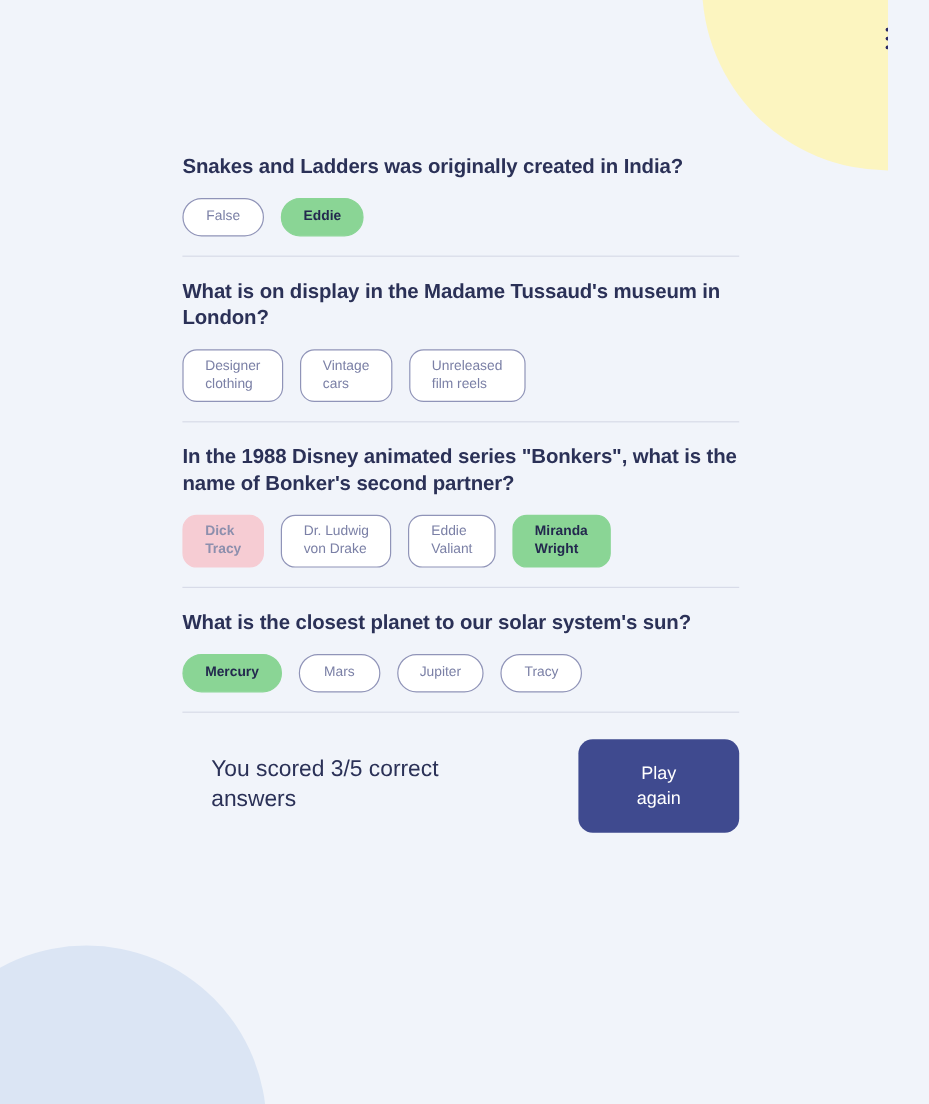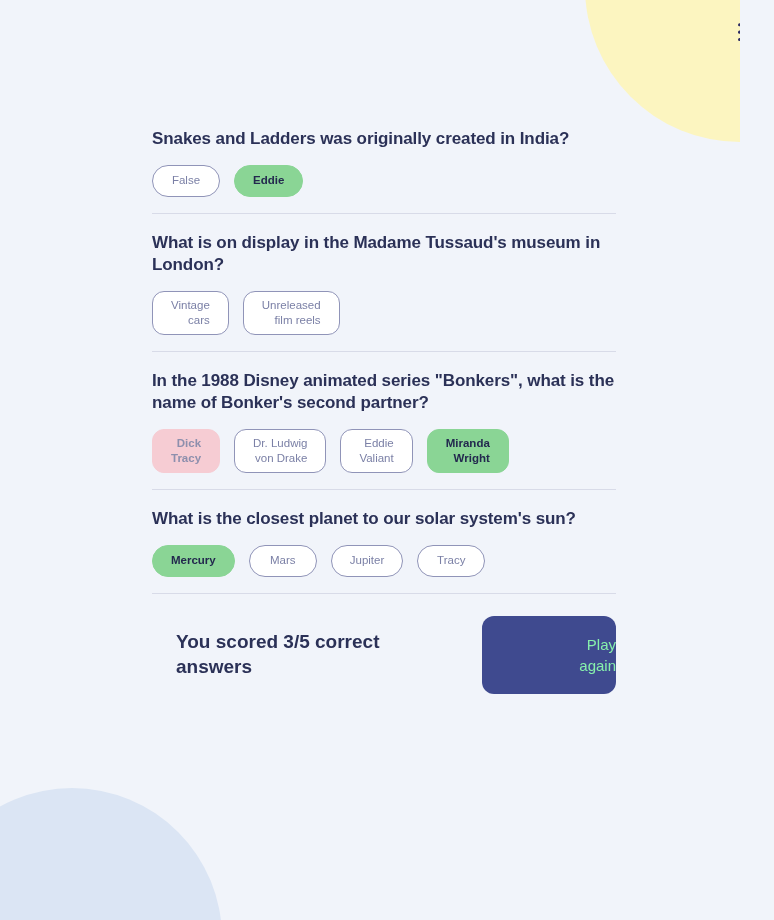--- a/index.html
+++ b/index.html
@@ -57,21 +57,21 @@
     flex-wrap: wrap;
     gap: 14px;
   }
   .answer {
     border-radius: 20px;
     min-height: 32px;
     padding: 6px 18px;
     display: flex;
     align-items: center;
     justify-content: center;
-    text-align: right;
+    text-align: left;
     font-size: 11.5px;
     line-height: 1.28;
     cursor: pointer;
     white-space: pre-line;
     min-width: 68px;
   }
   .answer.two-line { min-height: 44px; border-radius: 12px; }
   .answer.state-default {
     background: #ffffff;
     border: 1px solid #9094b8;
@@ -93,39 +93,39 @@
   
   #score-section {
     border-top: 1px solid #d8dbe8;
     padding-top: 22px;
     display: flex;
     align-items: center;
     justify-content: space-between;
   }
   #score-text {
     font-size: 19px;
-    font-weight: bold;
+    font-weight: normal;
     line-height: 1.3;
     color: #2b3157;
     max-width: 250px;
     padding-left: 24px;
   }
   #play-again-button {
     background: #3f4a8f;
-    color: #86efac;
+    color: #ffffff;
     border: none;
     border-radius: 12px;
     width: 134px;
     height: 78px;
     font-size: 15px;
     font-family: "Liberation Sans", sans-serif;
     line-height: 1.4;
     white-space: pre-line;
     cursor: pointer;
-    text-align: right;
+    text-align: center;
   }
 </style>
 </head>
 <body>
 
 <div id="page">
 
   <div class="blob" id="blob-yellow"></div>
   <div class="blob" id="blob-blue"></div>
 
@@ -150,20 +150,22 @@
         <div class="question-block">
           <div class="question-text">Snakes and Ladders was originally created in India?</div>
           <div class="answers">
             <div class="answer state-default">False</div>
             <div class="answer state-correct">Eddie</div>
           </div>
         </div>
         <div class="question-block">
           <div class="question-text">What is on display in the Madame Tussaud's museum in London?</div>
           <div class="answers">
+            <div class="answer state-default two-line">Designer
+clothing</div>
             <div class="answer state-default two-line">Vintage
 cars</div>
             <div class="answer state-default two-line">Unreleased
 film reels</div>
           </div>
         </div>
         <div class="question-block">
           <div class="question-text">In the 1988 Disney animated series "Bonkers", what is the name of Bonker's second partner?</div>
           <div class="answers">
             <div class="answer state-wrong two-line">Dick

